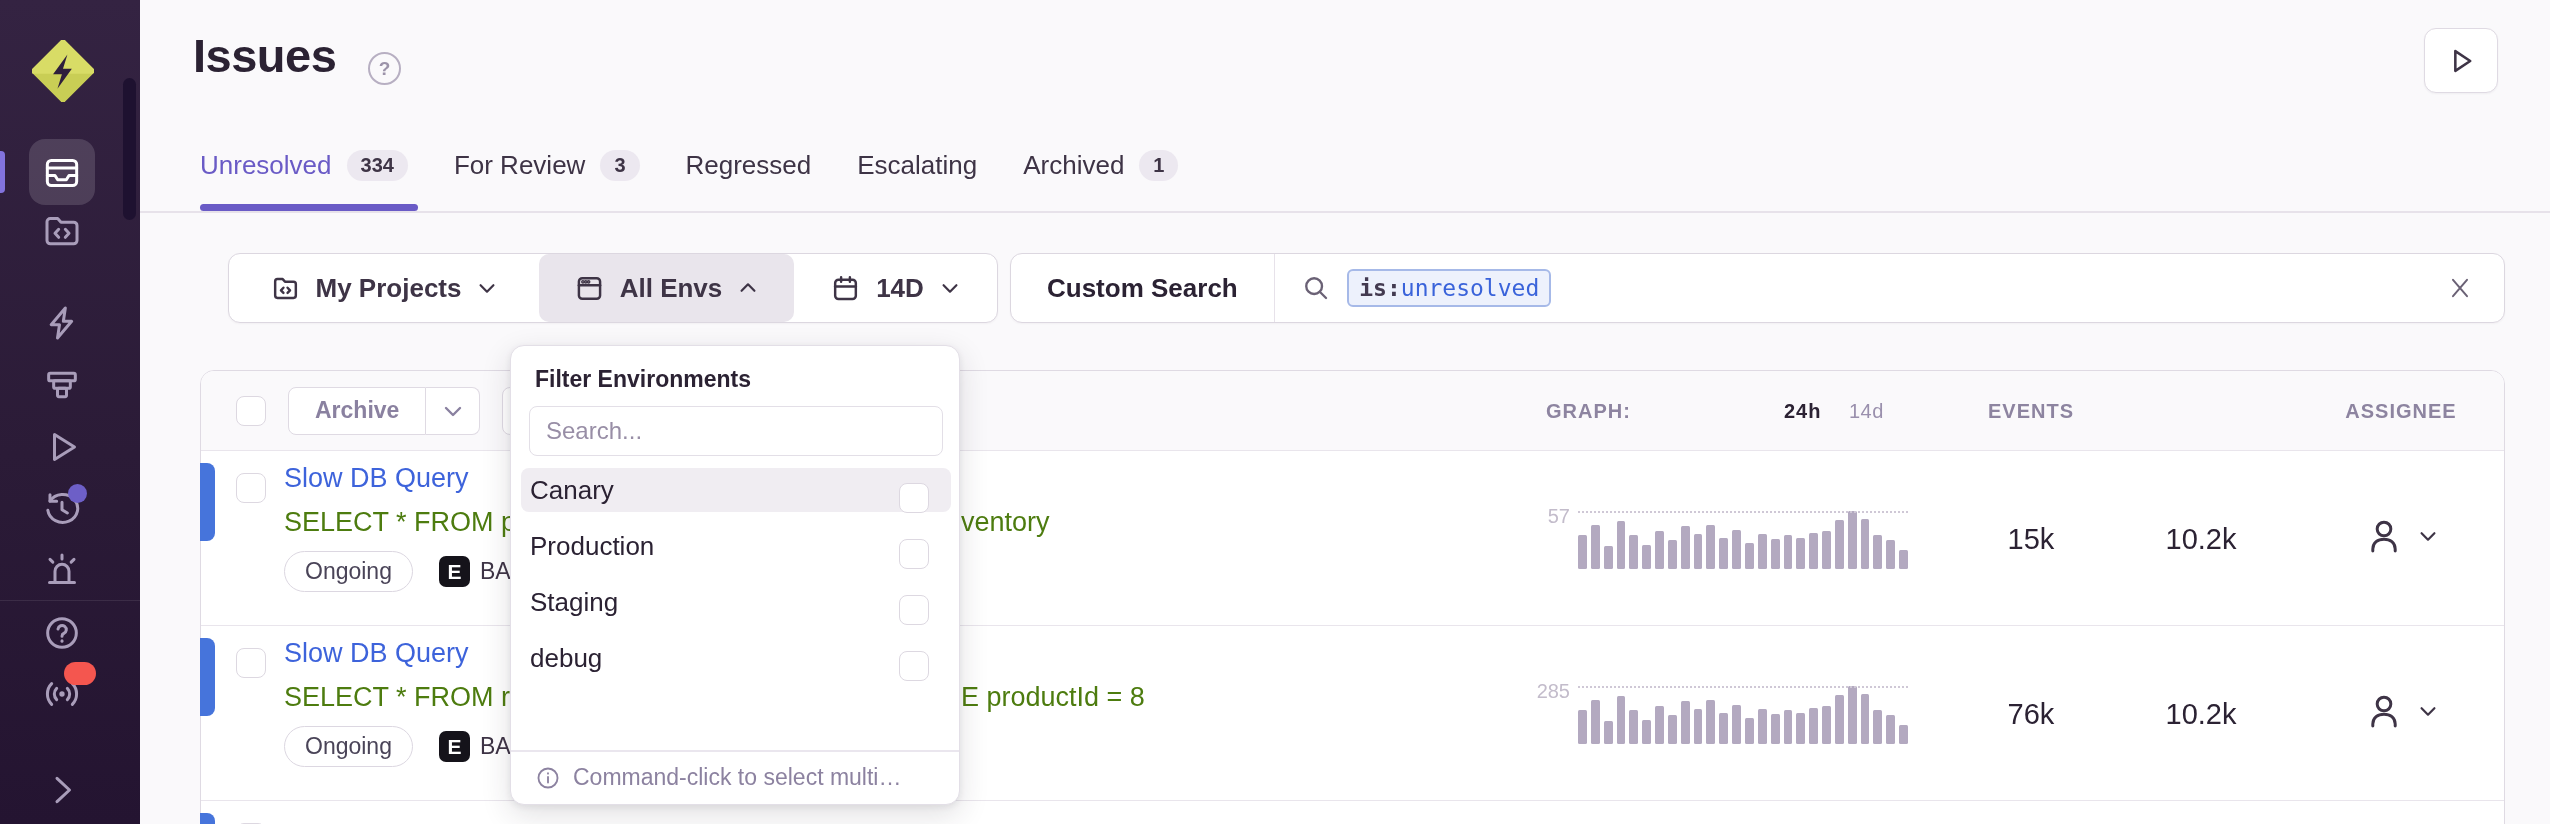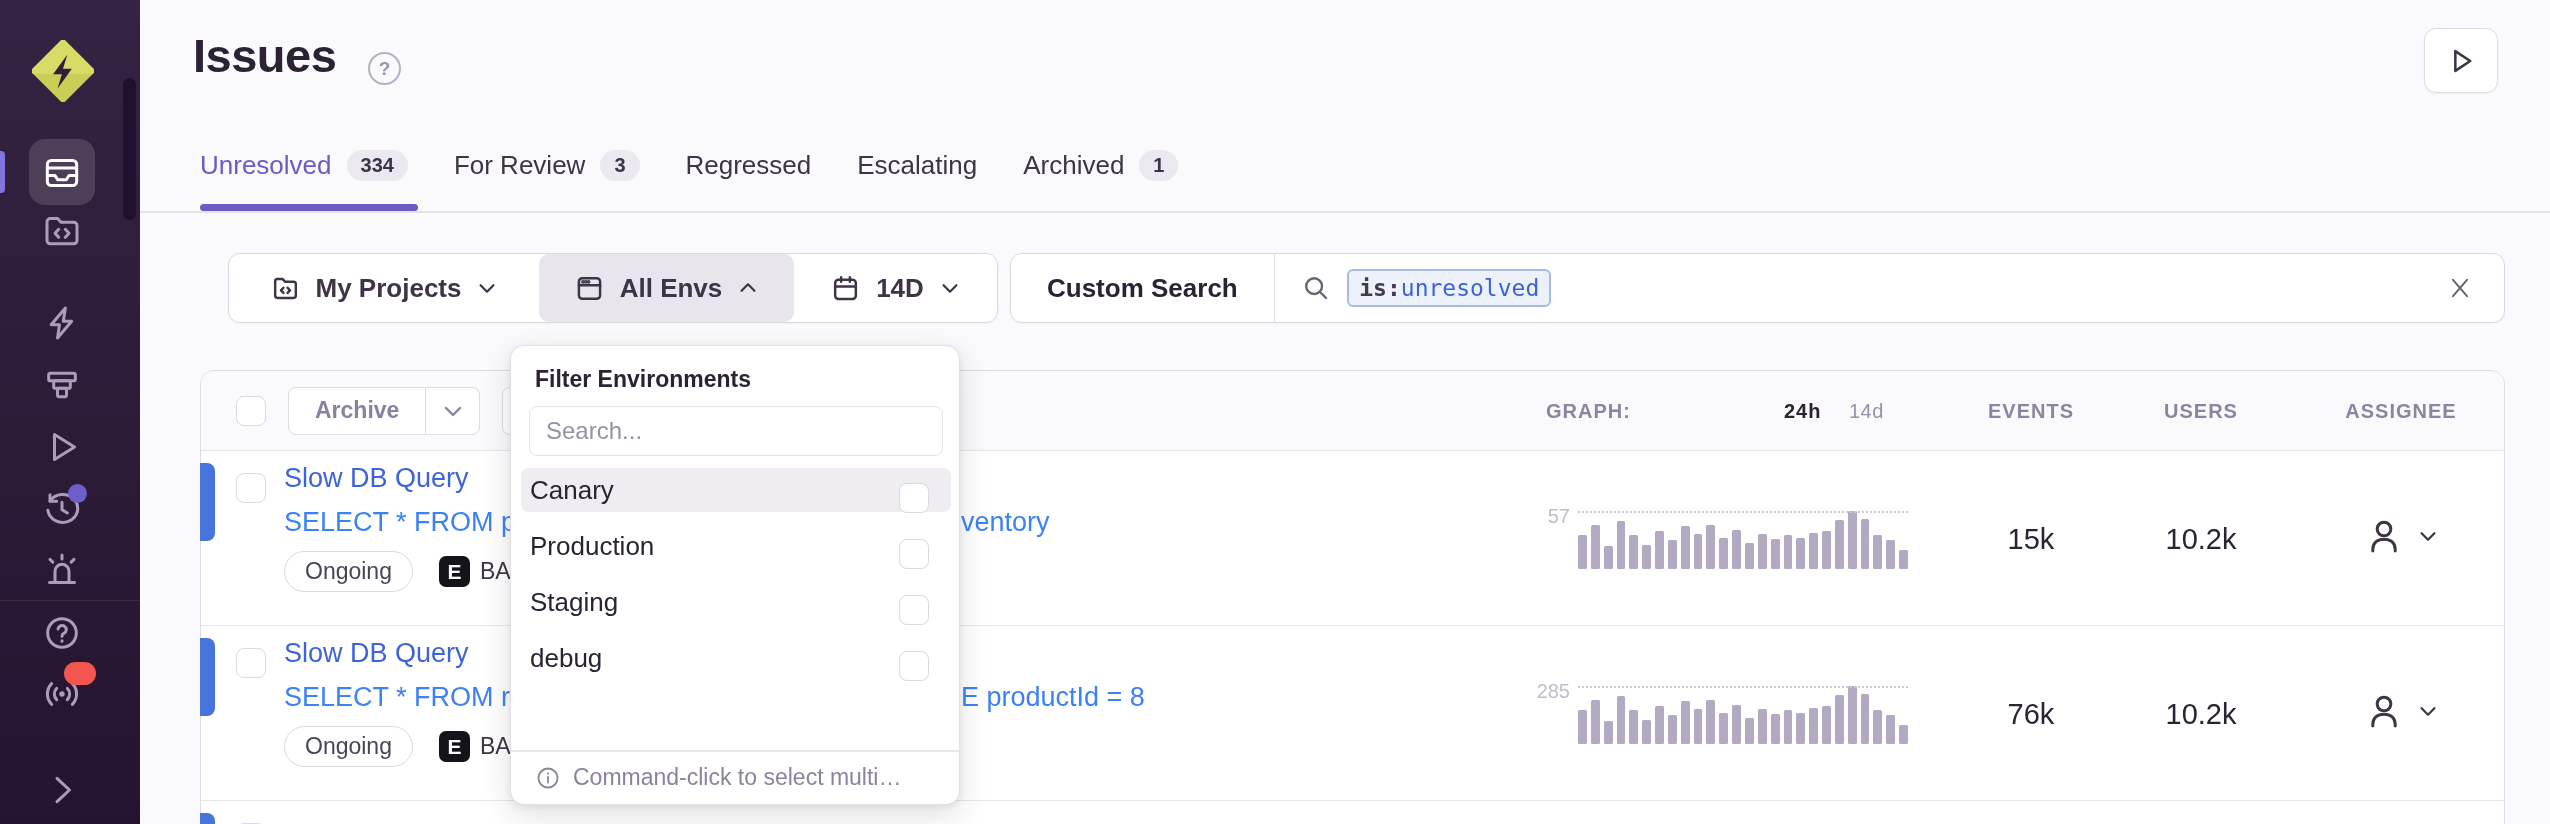--- a/index.html
+++ b/index.html
@@ -108,21 +108,21 @@
   .ch-14 { left:1648px; color:#9a90ad; font-weight:400; letter-spacing:.5px; }
   .ch-events { left:1745px; width:170px; justify-content:center; }
   .ch-users { left:1915px; width:170px; justify-content:center; }
   .ch-assignee { left:2110px; width:180px; justify-content:center; }
 
   .irow { position:relative; height:175px; border-bottom:1.5px solid #e9e5ec; }
   .unread-bar { position:absolute; left:-1.5px; top:12px; width:15px; height:78px; background:#4674db;
     border-radius:0 8px 8px 0; }
   .row-cbox { position:absolute; left:35px; top:22px; }
   .ititle { position:absolute; left:83px; top:12px; font-size:27px; font-weight:500; color:#3d63db; }
-  .isub { position:absolute; top:56px; font-size:27px; color:#3b82f6; }
+  .isub { position:absolute; top:56px; font-size:27px; color:#4d7c0f; }
   .isub-l { left:83px; }
   .isub-r { left:760px; }
   .ibadges { position:absolute; left:83px; top:100px; display:flex; align-items:center; gap:26px; }
   .pill { border:1.5px solid #dcd7e1; border-radius:999px; padding:6px 20px; font-size:23px; color:#4a4458; }
   .platform { display:flex; align-items:center; gap:10px; font-size:23px; font-weight:500; color:#3E3446; }
   .eicon { width:31px; height:31px; background:#15131a; color:#fff; border-radius:7px; font-weight:700;
     font-size:21px; display:flex; align-items:center; justify-content:center; }
 
   .gwrap { position:absolute; left:1335px; top:56px; width:375px; height:64px; }
   .gmax { position:absolute; left:0; top:-2px; width:34px; text-align:right; font-size:20px; color:#c3bccb; }
@@ -315,21 +315,20 @@
             <path d="M5 9 l7 7 7-7"></path>
           </svg>
         </button>
       </div>
       <button class="tbtn tbtn-solo">R</button>
 
       <div class="colhead ch-graph">GRAPH:</div>
       <div class="colhead ch-24">24h</div>
       <div class="colhead ch-14">14d</div>
       <div class="colhead ch-events">EVENTS</div>
-      <div class="colhead ch-users">USERS</div>
       <div class="colhead ch-assignee">ASSIGNEE</div>
     </div>
 
     <div class="irow">
       <div class="unread-bar"></div>
       <div class="cbox row-cbox"></div>
       <a class="ititle">Slow DB Query</a>
       <div class="isub isub-l">SELECT * FROM p</div>
       <div class="isub isub-r">ventory</div>
       <div class="ibadges">

